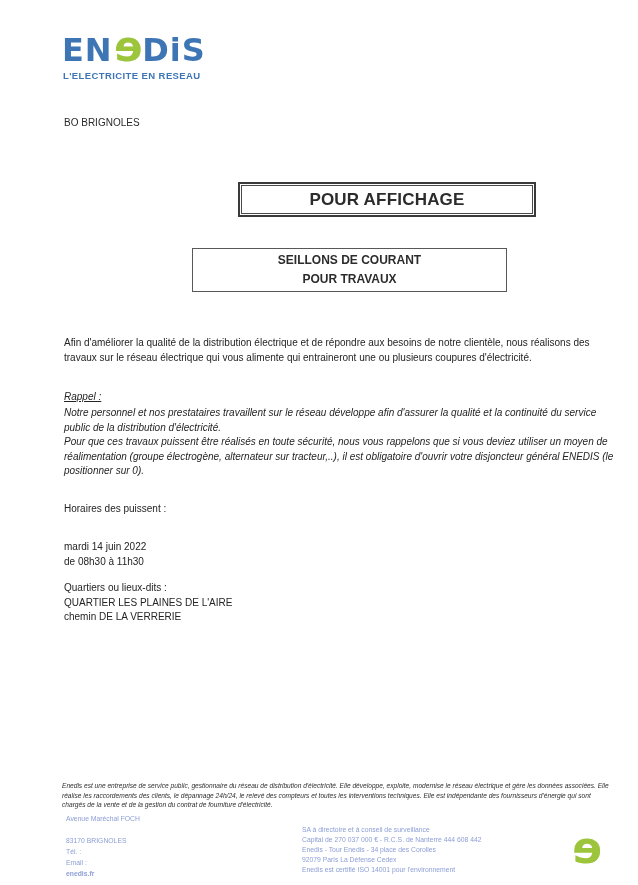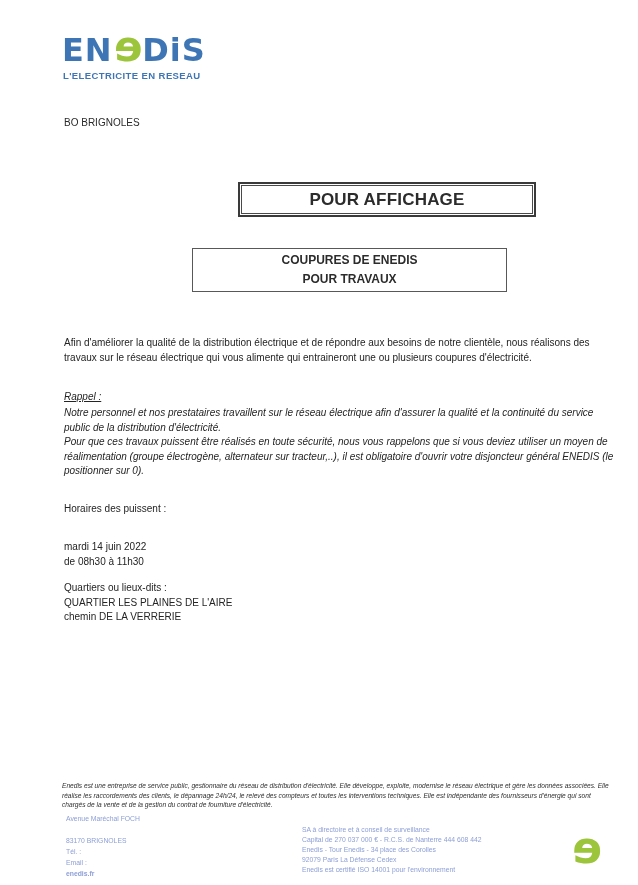--- a/index.html
+++ b/index.html
@@ -115,29 +115,29 @@
 
   <div class="abs wordmark">
     <span>EN</span><span class="green-e">e</span><span>DiS</span>
   </div>
   <div class="abs tagline">L'ELECTRICITE EN RESEAU</div>
 
   <div class="abs office">BO BRIGNOLES</div>
 
   <div class="abs banner1">POUR AFFICHAGE</div>
   <div class="abs banner2">
-    <div>COUPURES DE ENEDIS</div>
+    <div>SEILLONS DE COURANT</div>
     <div>POUR TRAVAUX</div>
   </div>
 
   <div class="abs bodytext intro">Afin d'améliorer la qualité de la distribution électrique et de répondre aux besoins de notre clientèle, nous réalisons des travaux sur le réseau électrique qui vous alimente qui entraineront une ou plusieurs coupures d'électricité.</div>
 
   <div class="abs rappel-label">Rappel :</div>
   <div class="abs bodytext rappel">
-    <div>Notre personnel et nos prestataires travaillent sur le réseau électrique afin d'assurer la qualité et la continuité du service public de la distribution d'électricité.</div>
+    <div>Notre personnel et nos prestataires travaillent sur le réseau développe afin d'assurer la qualité et la continuité du service public de la distribution d'électricité.</div>
     <div>Pour que ces travaux puissent être réalisés en toute sécurité, nous vous rappelons que si vous deviez utiliser un moyen de réalimentation (groupe électrogène, alternateur sur tracteur,..), il est obligatoire d'ouvrir votre disjoncteur général ENEDIS (le positionner sur 0).</div>
   </div>
 
   <div class="abs bodytext horaires">Horaires des puissent :</div>
 
   <div class="abs bodytext dates">
     <div>mardi 14 juin 2022</div>
     <div>de 08h30 à 11h30</div>
   </div>
 

